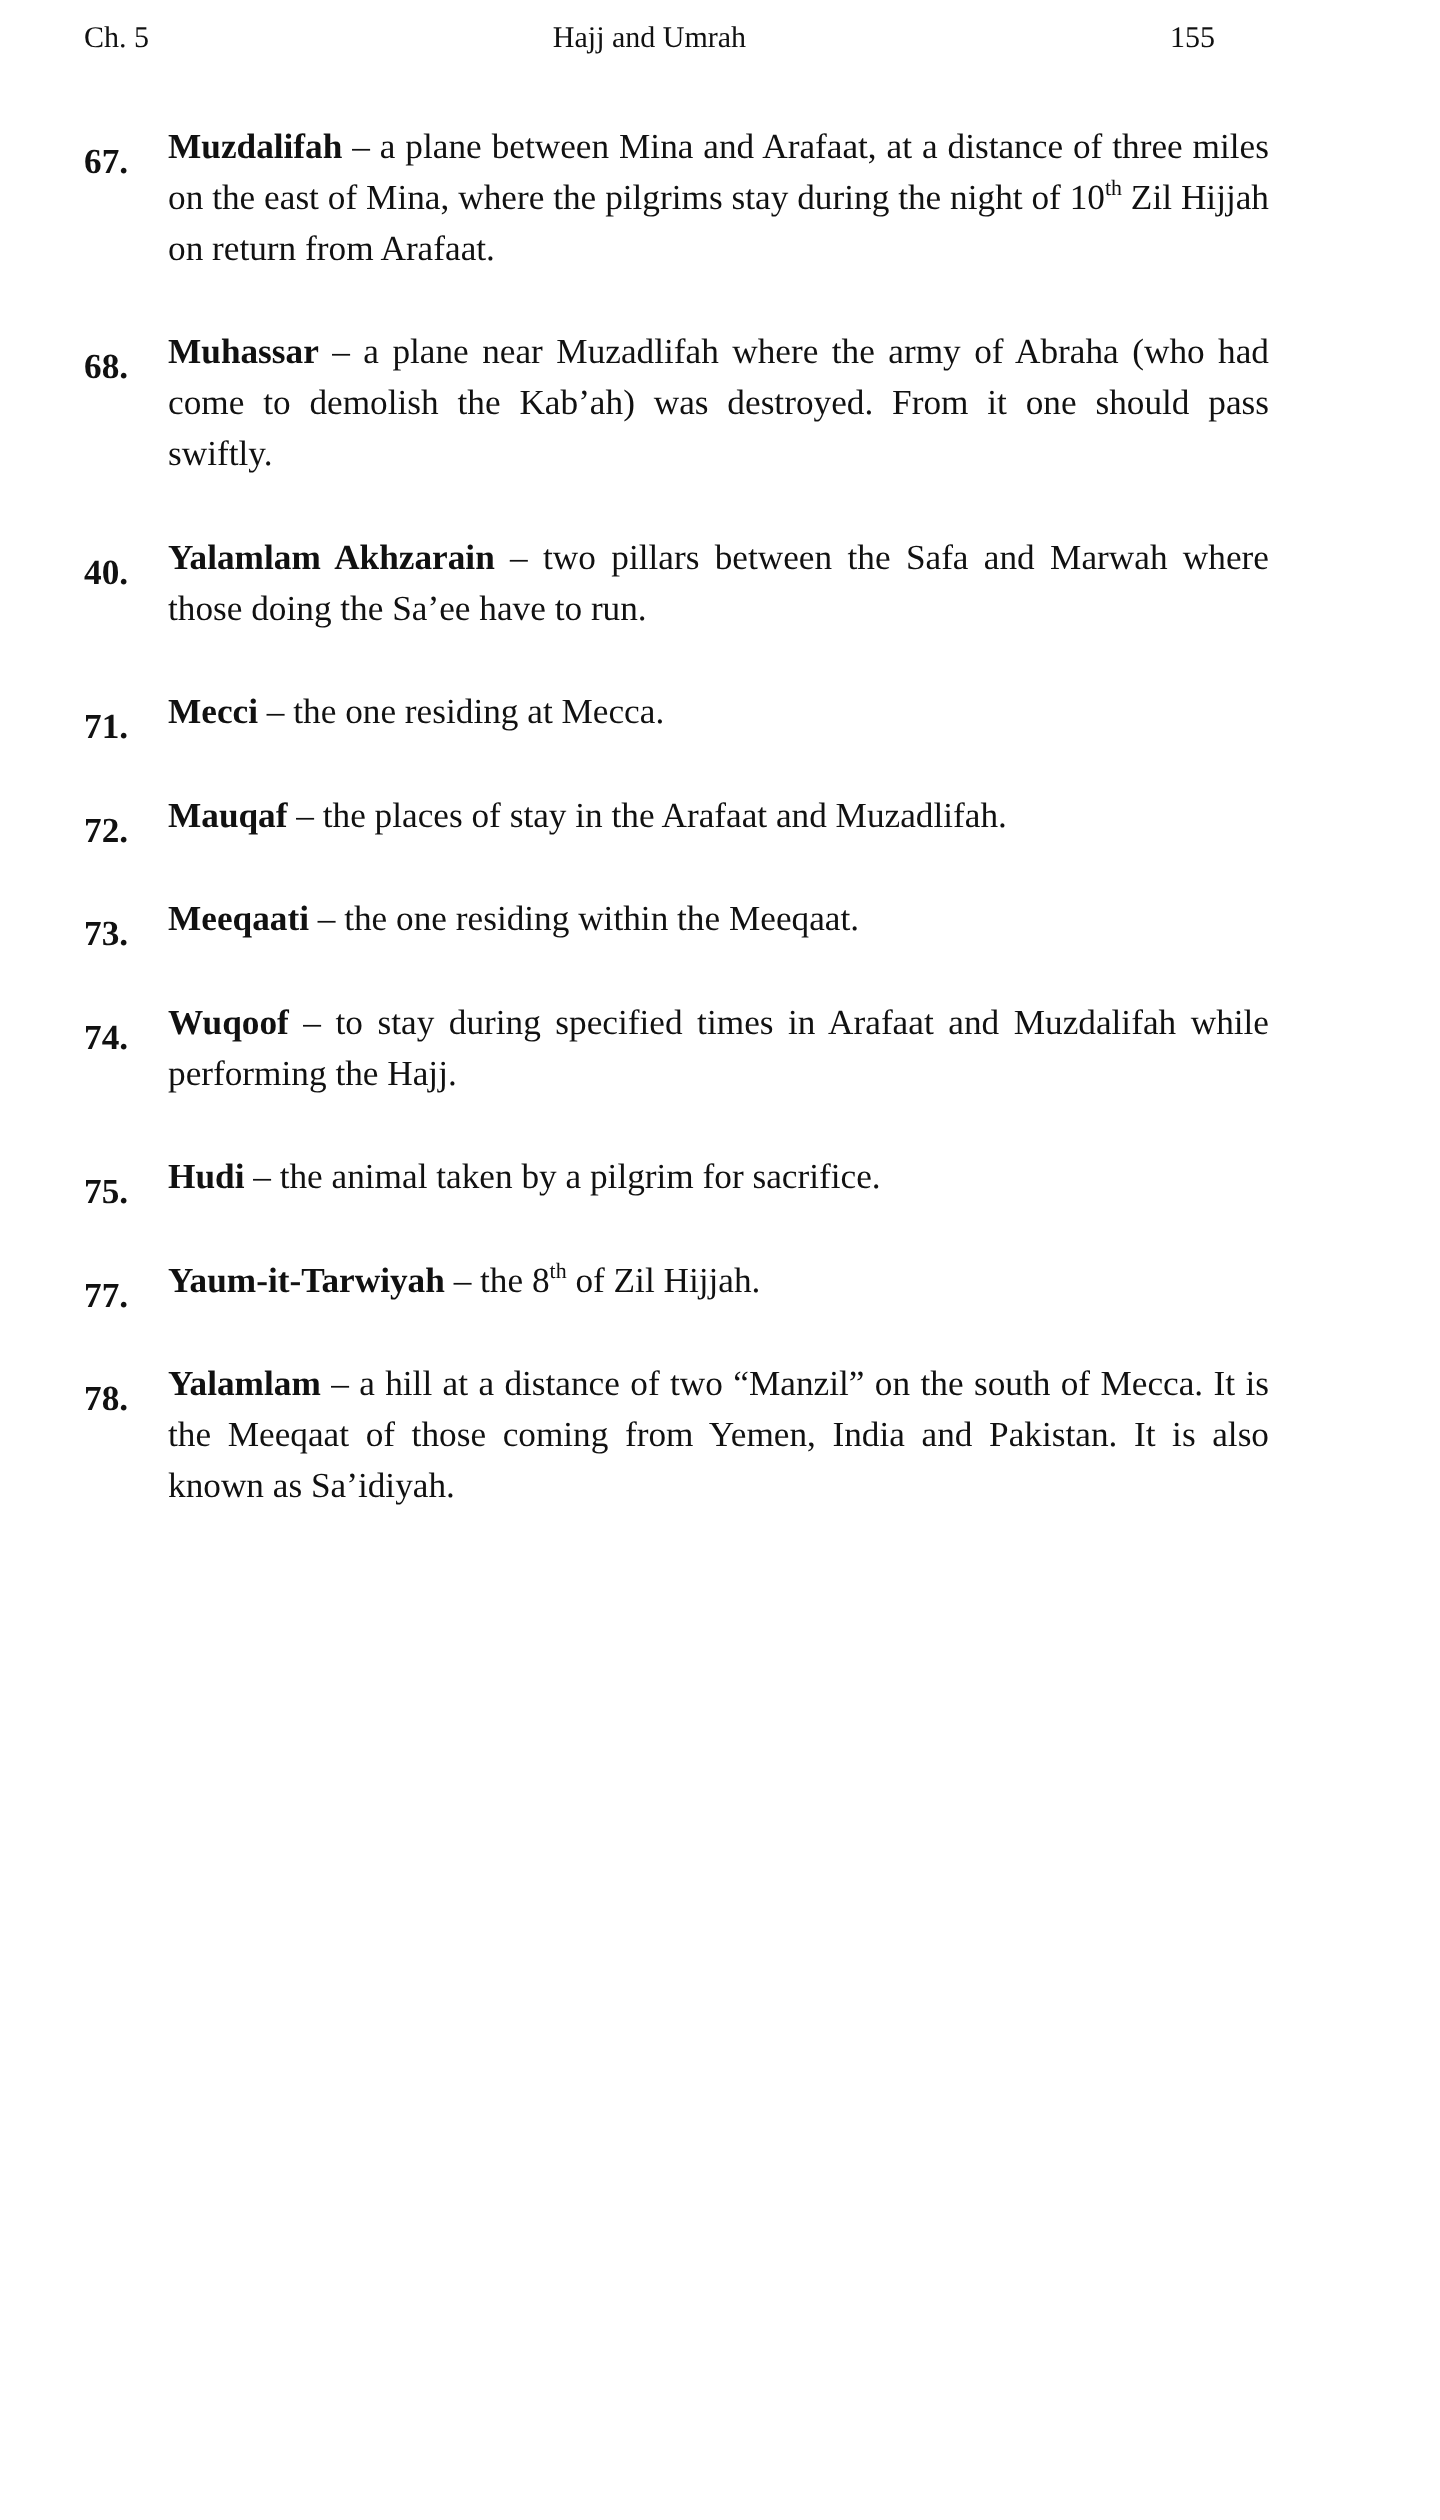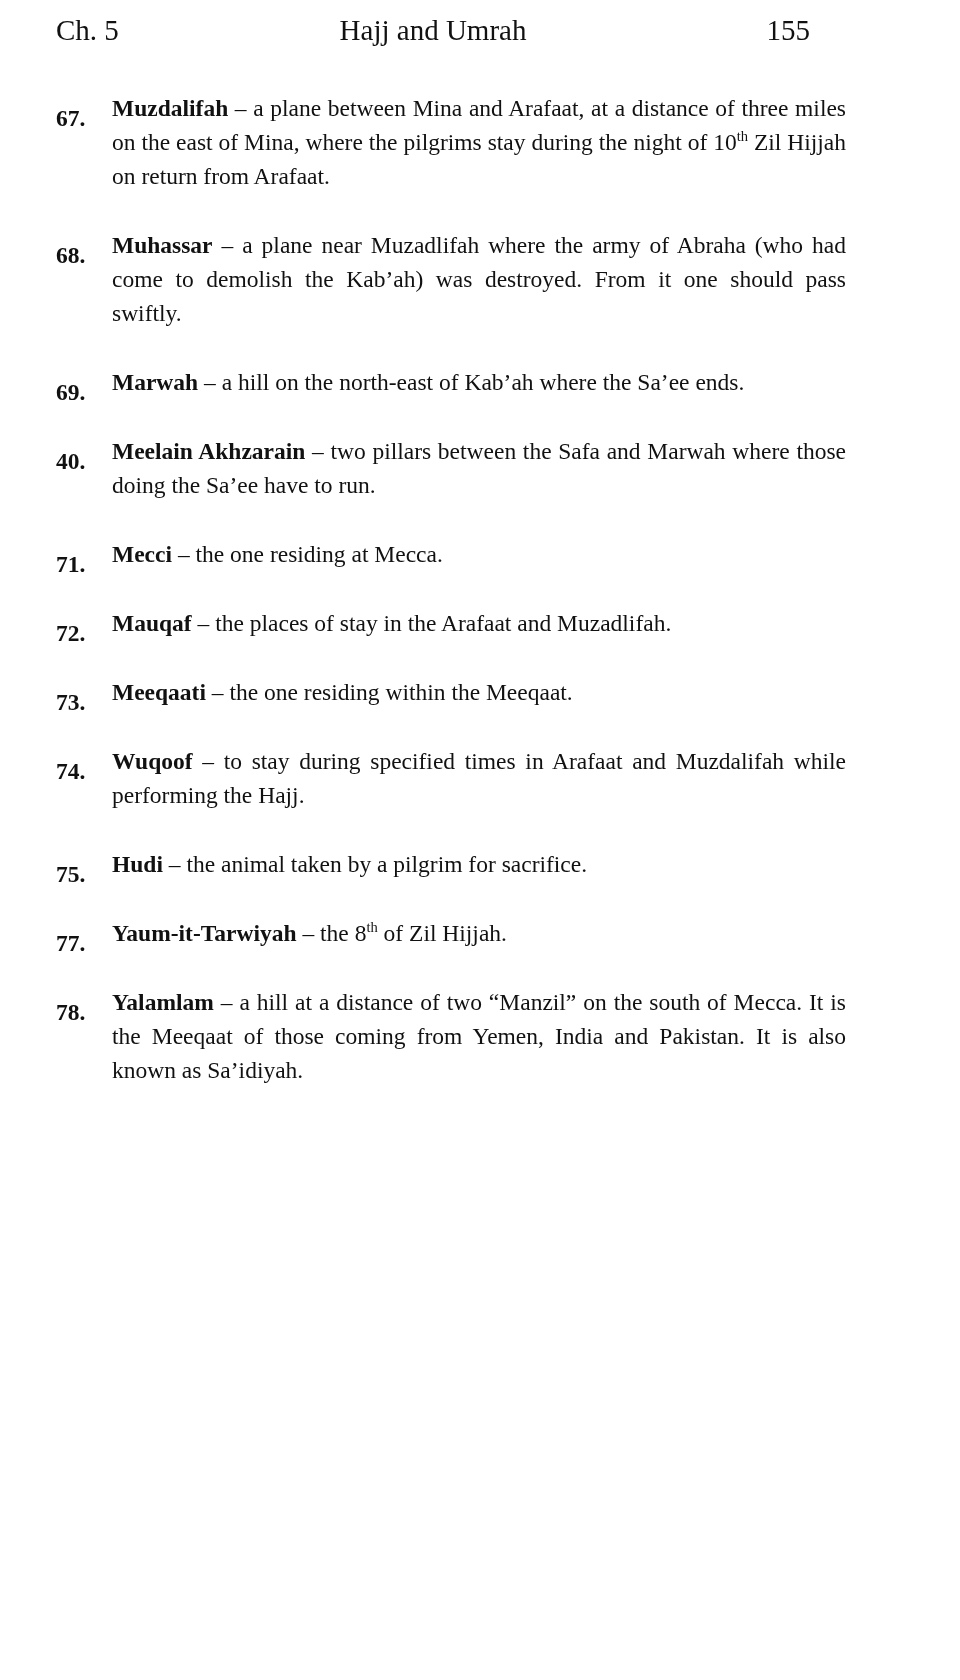--- a/index.html
+++ b/index.html
@@ -15,21 +15,21 @@
     color: #111111;
   }
   .page {
     width: 790px;
     margin: 14px 0 0 56px;
   }
   .page-header {
     display: grid;
     grid-template-columns: 1fr auto 1fr;
     align-items: baseline;
-    font-size: 29px;
+    font-size: 20px;
     padding-right: 36px;
     margin-bottom: 44px;
   }
   .page-header .chapter { text-align: left; }
   .page-header .title   { text-align: center; }
   .page-header .pageno  { text-align: right; }
   .glossary { }
   .entry {
     position: relative;
     padding-left: 56px;
@@ -60,22 +60,21 @@
 <div class="page">
   <div class="page-header">
     <span class="chapter">Ch. 5</span>
     <span class="title">Hajj and Umrah</span>
     <span class="pageno">155</span>
   </div>
 
   <div class="glossary">
       <div class="entry"><span class="num">67.</span><span class="term">Muzdalifah</span><span class="body"> – a plane between Mina and Arafaat, at a distance of three miles on the east of Mina, where the pilgrims stay during the night of 10<sup>th</sup> Zil Hijjah on return from Arafaat.</span></div>
       <div class="entry"><span class="num">68.</span><span class="term">Muhassar</span><span class="body"> – a plane near Muzadlifah where the army of Abraha (who had come to demolish the Kab’ah) was destroyed. From it one should pass swiftly.</span></div>
-      <div class="entry"><span class="num">69.</span><span class="term">Marwah</span><span class="body"> – a hill on the north-east of Kab’ah where the Sa’ee ends.</span></div>
-      <div class="entry"><span class="num">40.</span><span class="term">Meelain Akhzarain</span><span class="body"> – two pillars between the Safa and Marwah where those doing the Sa’ee have to run.</span></div>
+      <div class="entry"><span class="num">40.</span><span class="term">Yalamlam Akhzarain</span><span class="body"> – two pillars between the Safa and Marwah where those doing the Sa’ee have to run.</span></div>
       <div class="entry"><span class="num">71.</span><span class="term">Mecci</span><span class="body"> – the one residing at Mecca.</span></div>
       <div class="entry"><span class="num">72.</span><span class="term">Mauqaf</span><span class="body"> – the places of stay in the Arafaat and Muzadlifah.</span></div>
       <div class="entry"><span class="num">73.</span><span class="term">Meeqaati</span><span class="body"> – the one residing within the Meeqaat.</span></div>
       <div class="entry"><span class="num">74.</span><span class="term">Wuqoof</span><span class="body"> – to stay during specified times in Arafaat and Muzdalifah while performing the Hajj.</span></div>
       <div class="entry"><span class="num">75.</span><span class="term">Hudi</span><span class="body"> – the animal taken by a pilgrim for sacrifice.</span></div>
       <div class="entry"><span class="num">77.</span><span class="term">Yaum-it-Tarwiyah</span><span class="body"> – the 8<sup>th</sup> of Zil Hijjah.</span></div>
       <div class="entry"><span class="num">78.</span><span class="term">Yalamlam</span><span class="body"> – a hill at a distance of two “Manzil” on the south of Mecca. It is the Meeqaat of those coming from Yemen, India and Pakistan. It is also known as Sa’idiyah.</span></div>
     </div>
 </div>
 

